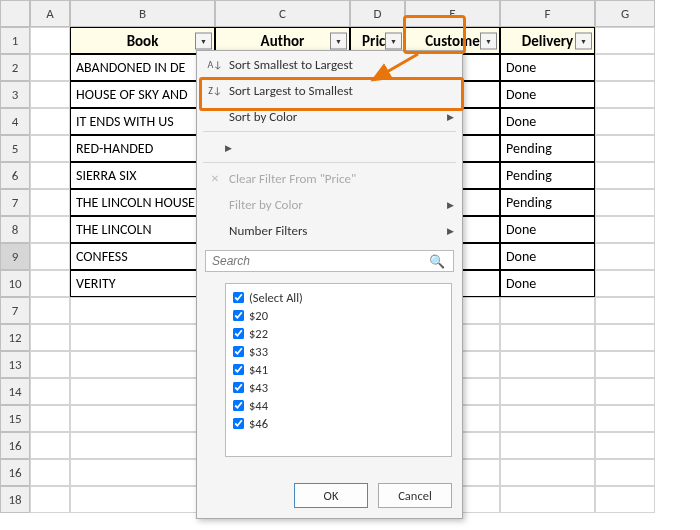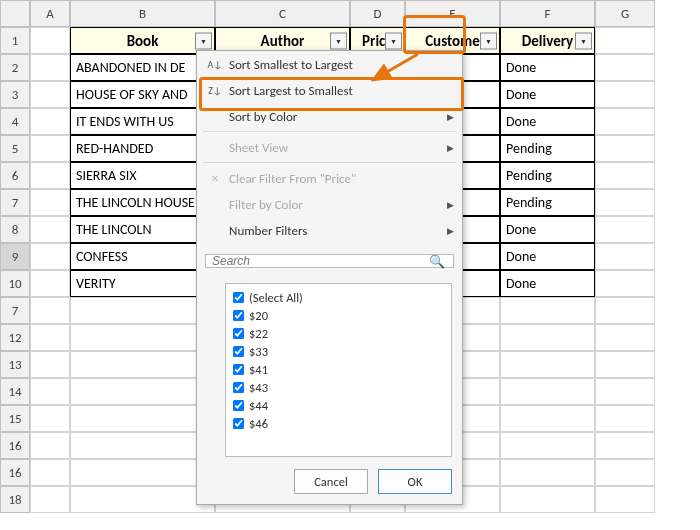--- a/index.html
+++ b/index.html
@@ -100,38 +100,38 @@
     font-size: 10px;
   }
   .mi .lbl { flex: 1; padding-left: 4px; }
   .mi .arrow { font-size: 9px; color: #555; }
   .mi.disabled { color: #aaa; }
   .mi.disabled .icon { color: #bbb; }
   .sep { height: 1px; background: #d8d8d8; margin: 2px 6px; }
   .searchwrap { padding: 3px 8px; }
   .search {
     width: 100%;
-    height: 14px;
+    height: 22px;
     border: 1px solid #bbb;
     box-sizing: border-box;
     padding: 0 22px 0 6px;
     font-size: 12px;
     color: #666;
     font-style: italic;
     background: #fff;
   }
   .searchicon {
     position: absolute;
     right: 16px;
     color: #2a74c9;
     font-size: 13px;
     pointer-events: none;
   }
   .checklist {
-    margin: 4px 10px 4px 28px;
+    margin: 4px 10px 18px 28px;
     border: 1px solid #bbb;
     background: #fff;
     padding: 4px 6px 10px 6px;
     height: 158px;
   }
   .checkitem {
     display: flex;
     align-items: center;
     height: 18px;
     font-size: 12.5px;
@@ -361,21 +361,20 @@
     <span class="lbl">Sort Largest to Smallest</span>
   </div>
   <div class="mi">
     <span class="icon"></span>
     <span class="lbl">Sort by Color</span>
     <span class="arrow">▶</span>
   </div>
   <div class="sep"></div>
   <div class="mi disabled">
     <span class="icon"></span>
-    <span class="lbl">Sheet View</span>
     <span class="arrow">▶</span>
   </div>
   <div class="sep"></div>
   <div class="mi disabled">
     <span class="icon">✕</span>
     <span class="lbl">Clear Filter From "Price"</span>
   </div>
   <div class="mi disabled">
     <span class="icon"></span>
     <span class="lbl">Filter by Color</span>
@@ -418,22 +417,22 @@
     <div class="checkitem">
         <input type="checkbox" checked="" style="">
         <span>$44</span>
       </div>
     <div class="checkitem">
         <input type="checkbox" checked="" style="">
         <span>$46</span>
       </div>
   </div>
   <div class="btns">
+    <div class="btn primary">OK</div>
     <div class="btn">Cancel</div>
-    <div class="btn primary">OK</div>
   </div>
 </div>
 
 <div class="ring"></div>
 
 <svg class="arrow-svg" width="60" height="40">
   <defs>
       <marker id="ah" markerWidth="8" markerHeight="8" refX="6" refY="3" orient="auto">
         <path d="M0,0 L7,3 L0,6 Z" fill="#e8740c"></path>
       </marker>

